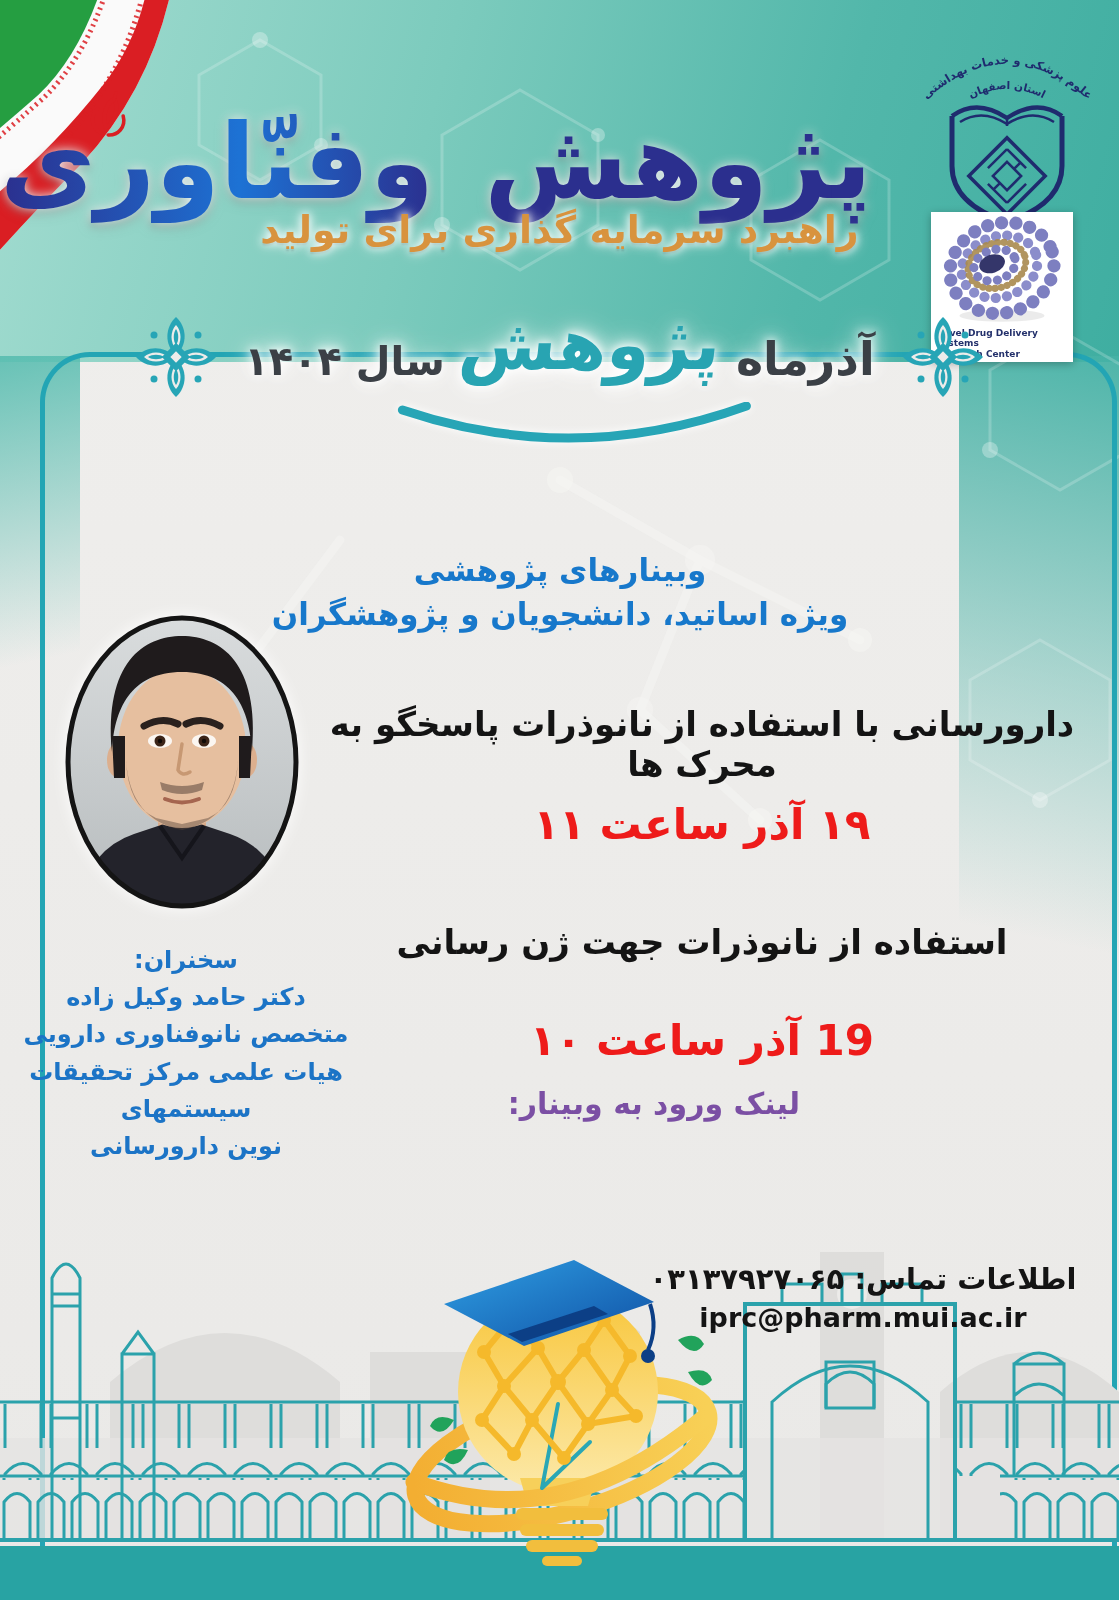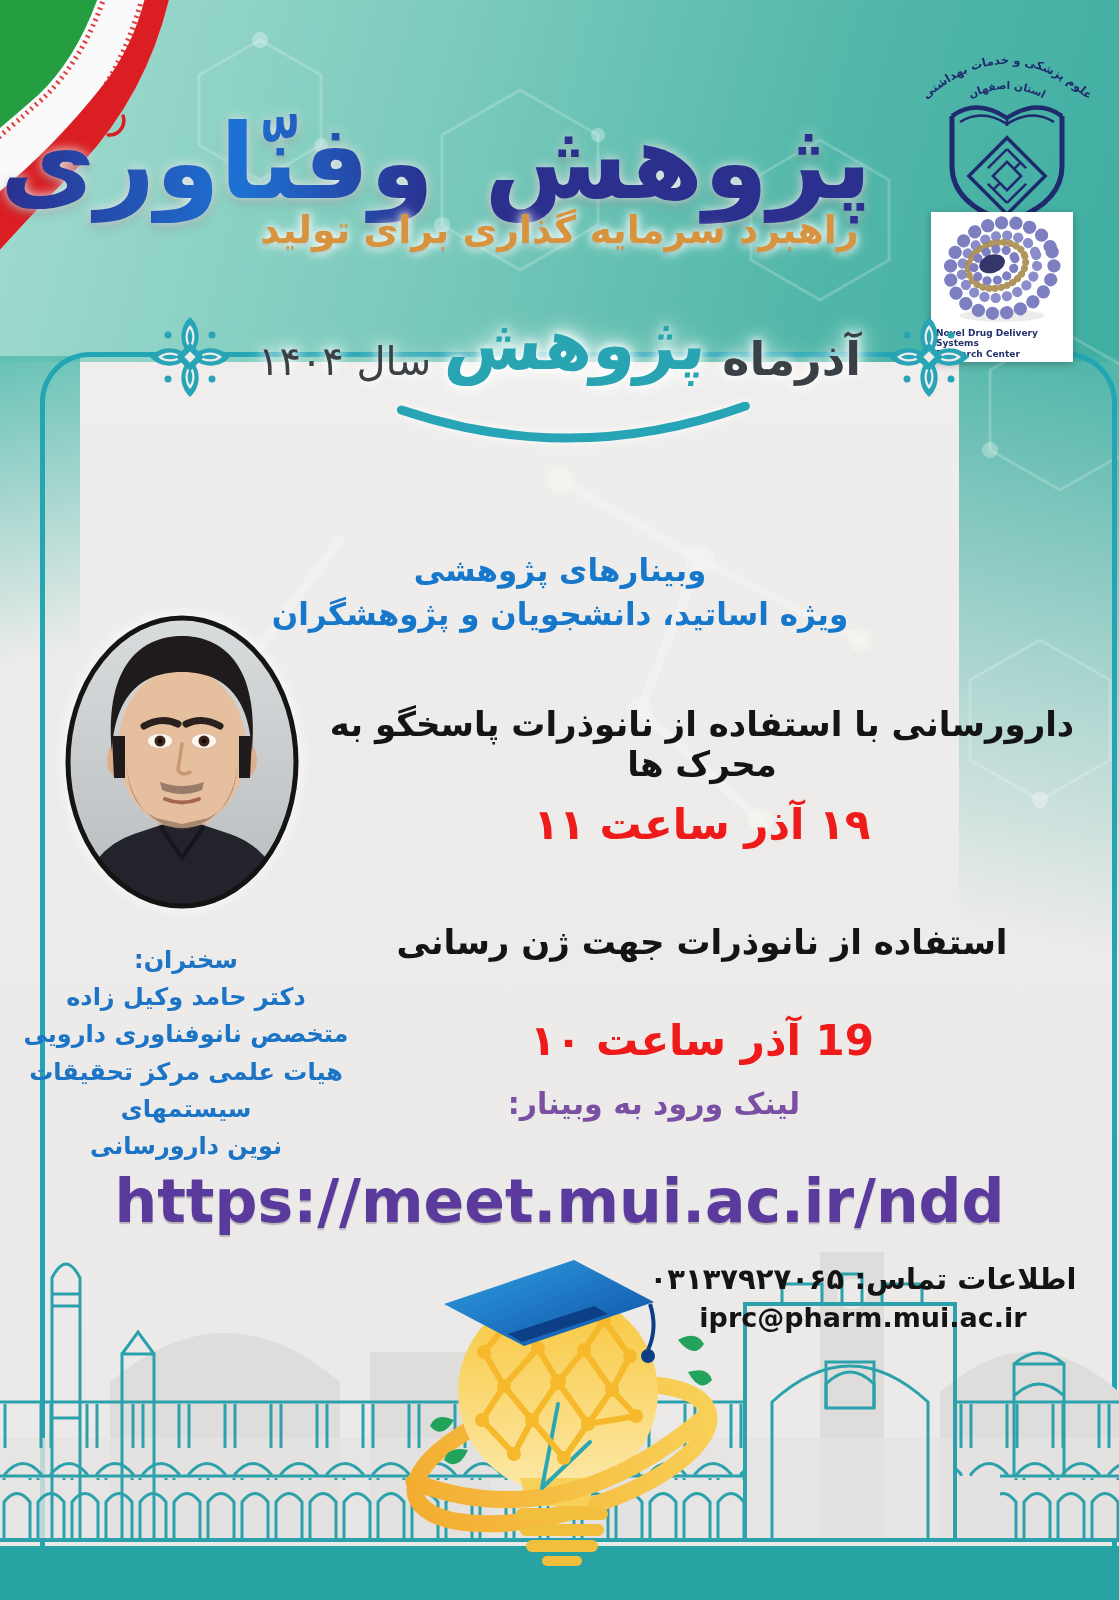--- a/index.html
+++ b/index.html
@@ -31,21 +31,21 @@
     font-size:38px;font-weight:bold;color:#D8933E;
     text-shadow:0 0 8px #fff,0 0 14px rgba(255,255,255,.9),0 2px 2px rgba(0,0,0,.2);}
   
   .banner{top:288px;left:0;width:1119px;height:138px;z-index:3;
     display:flex;justify-content:center;align-items:center;gap:26px;}
   .banner-text{direction:rtl;white-space:nowrap;position:relative;top:-6px;
     text-shadow:0 0 10px #fff,0 0 18px #fff,0 0 30px rgba(255,255,255,.85);}
   .banner-pre{font-size:46px;font-weight:bold;color:#3B4046;}
   .banner-hl{font-size:70px;font-weight:bold;color:#28A4B2;display:inline-block;
     transform:skewX(-6deg);margin:0 10px;position:relative;top:-6px;}
-  .banner-post{font-size:40px;font-weight:normal;color:#3B4046;}
+  .banner-post{font-size:40px;font-weight:bold;color:#3B4046;}
   .banner-swoosh{position:absolute;left:50%;top:92px;transform:translateX(-46%);
     filter:drop-shadow(0 0 5px #fff);}
   
   .uni-logo{top:30px;left:922px;z-index:2;}
   .ndds-card{top:212px;left:931px;width:142px;height:150px;z-index:2;background:#fff;
     box-shadow:0 2px 8px rgba(0,0,0,.28);}
   .ndds-caption{padding:0 5px;font-size:9px;font-weight:bold;color:#23306B;line-height:1.15;}
   
   .rtl{direction:rtl;}
   .center-name{top:452px;left:60px;width:1000px;text-align:center;z-index:3;
@@ -257,21 +257,20 @@
       <circle cx="100" cy="131" r="2.2" fill="#110B07"></circle>
         <circle cx="144" cy="131" r="2.2" fill="#110B07"></circle>
       <path d="M122,134 L118,160 Q122,167 130,162" stroke="#C79873" stroke-width="3.5" fill="none" stroke-linecap="round"></path>
       <path d="M66,150 Q70,210 122,220 Q174,210 178,150 Q176,196 148,208 L122,214 L96,208 Q68,196 66,150 Z" fill="#59453A" opacity="0.45"></path>
       <path d="M100,172 Q122,180 144,172 L142,180 Q122,188 102,180 Z" fill="#59453A" opacity="0.55"></path>
       <path d="M105,189 Q122,196 139,189" stroke="#A5654F" stroke-width="4" fill="none" stroke-linecap="round"></path>
     </g>
     <ellipse cx="122" cy="152" rx="114" ry="144" fill="none" stroke="#141414" stroke-width="5"></ellipse>
   </svg>
 
-  <div class="abs url">https://meet.mui.ac.ir/ndd</div>
 
   <div class="abs contact">
     <div class="contact-line1">
       <span>اطلاعات تماس:</span>
       <span>۰۳۱۳۷۹۲۷۰۶۵</span>
     </div>
     <div class="contact-line2">iprc@pharm.mui.ac.ir</div>
   </div>
 
   <svg class="abs skyline" width="1119" height="315" viewBox="0 0 1119 315">

